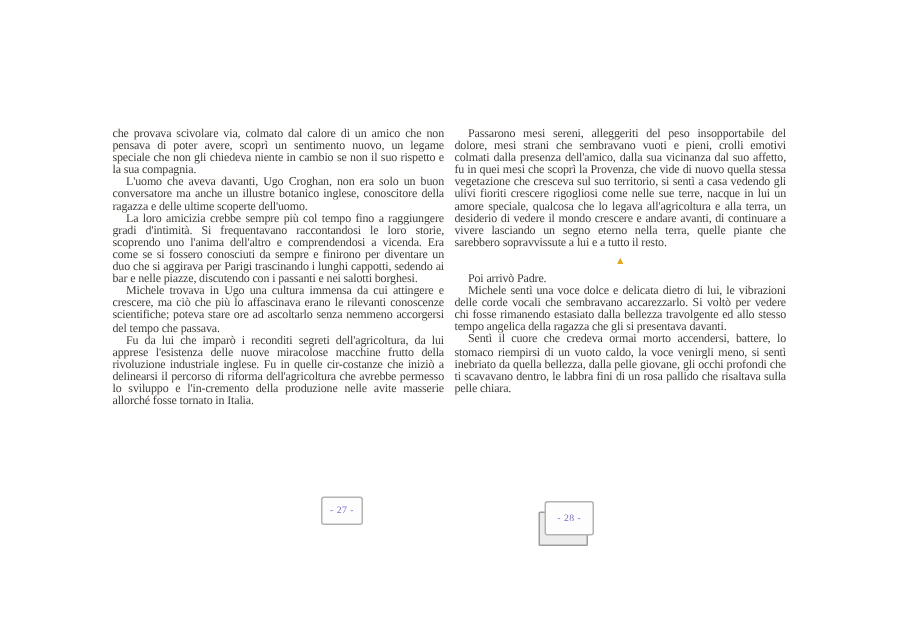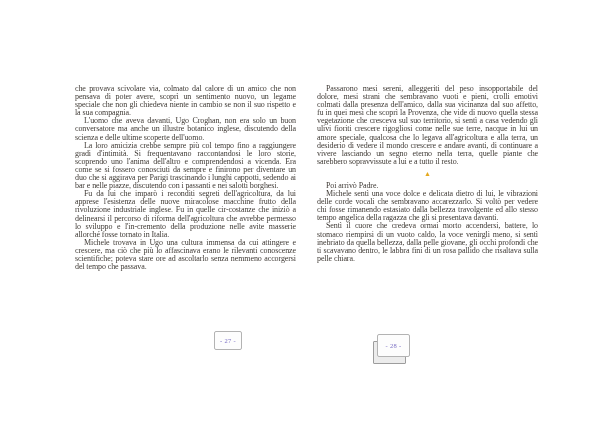--- a/index.html
+++ b/index.html
@@ -15,21 +15,21 @@
     background: #ffffff;
     overflow: hidden;
   }
   .book-page {
     position: absolute;
     top: 85px;
     width: 221px;
     height: 300px;
   }
   #page-left  { left: 75px; }
-  #page-right { left: 317px; }
+  #page-right { left: 303px; }
   .book-page p {
     margin: 0;
     font-size: 8px;
     line-height: 8.1px;
     letter-spacing: -0.1px;
     text-align: justify;
     text-indent: 9px;
     color: #3f3a35;
     hyphens: auto;
   }
@@ -80,24 +80,24 @@
     z-index: 1;
   }
 </style>
 </head>
 <body>
 
 <div id="canvas">
 
   <div class="book-page" id="page-left">
     <p class="noindent">che provava scivolare via, colmato dal calore di un amico che non pensava di poter avere, scoprì un sentimento nuovo, un legame speciale che non gli chiedeva niente in cambio se non il suo rispetto e la sua compagnia.</p>
-    <p>L'uomo che aveva davanti, Ugo Croghan, non era solo un buon conversatore ma anche un illustre botanico inglese, discutendo della scienza e delle ultime scoperte dell'uomo.</p>
+    <p>L'uomo che aveva davanti, Ugo Croghan, non era solo un buon conversatore ma anche un illustre botanico inglese, conoscitore della ragazza e delle ultime scoperte dell'uomo.</p>
     <p>La loro amicizia crebbe sempre più col tempo fino a raggiungere gradi d'intimità. Si frequentavano raccontandosi le loro storie, scoprendo uno l'anima dell'altro e comprendendosi a vicenda. Era come se si fossero conosciuti da sempre e finirono per diventare un duo che si aggirava per Parigi trascinando i lunghi cappotti, sedendo ai bar e nelle piazze, discutendo con i passanti e nei salotti borghesi.</p>
+    <p>Michele trovava in Ugo una cultura immensa da cui attingere e crescere, ma ciò che più lo affascinava erano le rilevanti conoscenze scientifiche; poteva stare ore ad ascoltarlo senza nemmeno accorgersi del tempo che passava.</p>
     <p>Fu da lui che imparò i reconditi segreti dell'agricoltura, da lui apprese l'esistenza delle nuove miracolose macchine frutto della rivoluzione industriale inglese. Fu in quelle cir-costanze che iniziò a delinearsi il percorso di riforma dell'agricoltura che avrebbe permesso lo sviluppo e l'in-cremento della produzione nelle avite masserie allorché fosse tornato in Italia.</p>
-    <p>Michele trovava in Ugo una cultura immensa da cui attingere e crescere, ma ciò che più lo affascinava erano le rilevanti conoscenze scientifiche; poteva stare ore ad ascoltarlo senza nemmeno accorgersi del tempo che passava.</p>
     <div class="pagenum-box" id="pagenum-27">- 27 -</div>
   </div>
 
   <div class="book-page" id="page-right">
     <p>Passarono mesi sereni, alleggeriti del peso insopportabile del dolore, mesi strani che sembravano vuoti e pieni, crolli emotivi colmati dalla presenza dell'amico, dalla sua vicinanza dal suo affetto, fu in quei mesi che scoprì la Provenza, che vide di nuovo quella stessa vegetazione che cresceva sul suo territorio, si sentì a casa vedendo gli ulivi fioriti crescere rigogliosi come nelle sue terre, nacque in lui un amore speciale, qualcosa che lo legava all'agricoltura e alla terra, un desiderio di vedere il mondo crescere e andare avanti, di continuare a vivere lasciando un segno eterno nella terra, quelle piante che sarebbero sopravvissute a lui e a tutto il resto.</p>
     <div class="ornament">▲</div>
     <p>Poi arrivò Padre.</p>
     <p>Michele sentì una voce dolce e delicata dietro di lui, le vibrazioni delle corde vocali che sembravano accarezzarlo. Si voltò per vedere chi fosse rimanendo estasiato dalla bellezza travolgente ed allo stesso tempo angelica della ragazza che gli si presentava davanti.</p>
     <p>Sentì il cuore che credeva ormai morto accendersi, battere, lo stomaco riempirsi di un vuoto caldo, la voce venirgli meno, si sentì inebriato da quella bellezza, dalla pelle giovane, gli occhi profondi che ti scavavano dentro, le labbra fini di un rosa pallido che risaltava sulla pelle chiara.</p>
     <div class="pagenum-shadow-box"></div>

